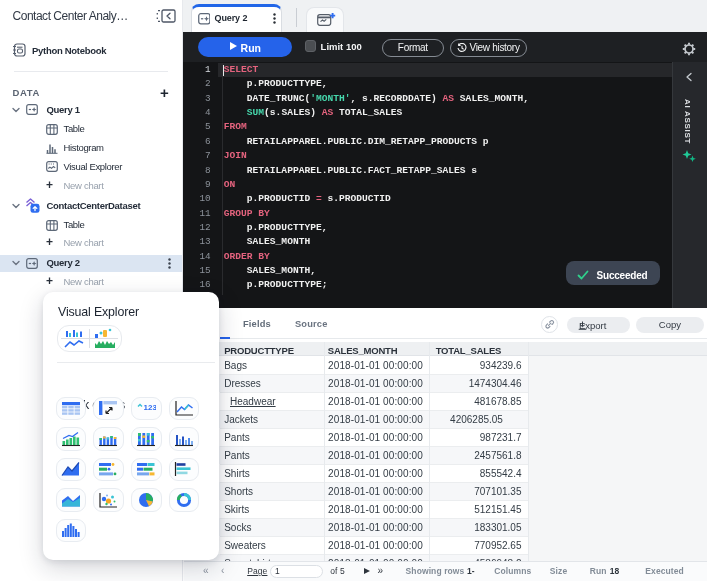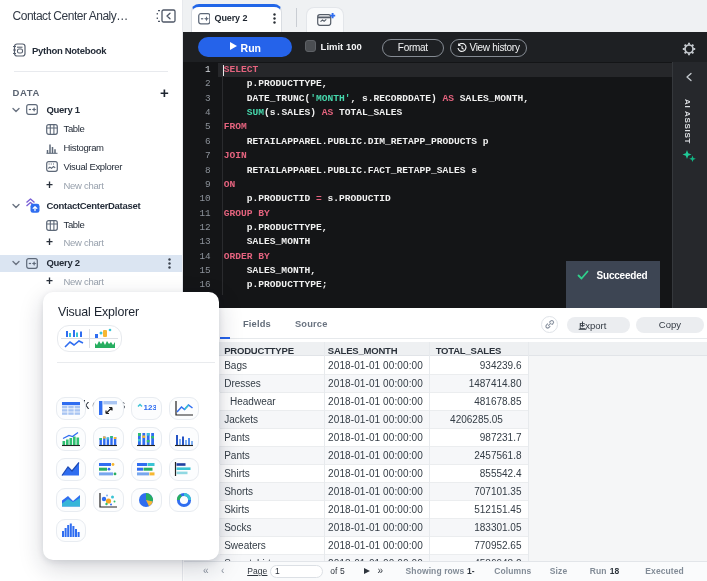--- a/index.html
+++ b/index.html
@@ -38,21 +38,21 @@
   .darkbtn { position:absolute; height:17.5px; border:1px solid #858b93; border-radius:9px; color:#f2f3f4; font-size:10px; font-weight:500; letter-spacing:-0.3px; text-align:center; line-height:15.5px; }
   #fmtbtn { left:381.6px; top:39px; width:62.4px; }
   #histbtn { left:450.4px; top:39px; width:76.3px; }
   #linehl { left:218px; top:63.1px; width:454px; height:14.35px; background:#26272a; }
   #cursor { left:223px; top:64.6px; width:1px; height:11.5px; background:#e8e8e8; }
   #gutter { left:183px; top:63.1px; width:27.6px; text-align:right; font-family:"Liberation Mono",monospace; font-size:9.3px; line-height:14.35px; color:#8d939b; white-space:pre; }
   #code { left:223.8px; top:63.1px; font-family:"Liberation Mono",monospace; font-size:9.6px; line-height:14.35px; color:#f0f0f0; font-weight:bold; white-space:pre; }
   #code .k { color:#e4637e; }
   #code .g { color:#46d7ac; }
   #gutter .hl { color:#d7dbe0; }
-  #succ { left:565.5px; top:261px; width:94px; height:47px; background:#3d4553; border-radius:0; }
+  #succ { left:565.5px; top:261px; width:94px; height:24px; background:#3d4553; border-radius:8px; }
   #succ .tick { position:absolute; left:11px; top:8px; }
   #succ .txt { position:absolute; left:31px; top:9px; color:#fff; font-size:10px; font-weight:bold; letter-spacing:-0.2px; }
   #aistrip { left:672px; top:62px; width:35px; height:246px; background:#26282c; border-left:1px solid #35383c; }
   
   #aitxt { left:683px; top:99px; writing-mode:vertical-rl; font-size:8px; font-weight:bold; letter-spacing:0.7px; color:#e2e5e8; }
 
   
   #bottom { left:184px; top:308px; width:523px; height:253px; background:#fff; }
   #fieldstab { left:242.9px; top:318.5px; font-size:9.3px; font-weight:bold; letter-spacing:0.2px; color:#626c79; }
   #sourcetab { left:294.9px; top:318.5px; font-size:9.3px; font-weight:bold; letter-spacing:0.2px; color:#6a7380; }
@@ -284,23 +284,23 @@
   <div class="th" style="left:327.8px;">SALES_MONTH</div>
   <div class="th" style="left:435.7px;">TOTAL_SALES</div>
   <div class="abs" style="left:528.5px; top:356.4px; width:178.5px; height:204.6px; background:#f5f6f7;"></div>
   <div id="tbody">
       <div class="td" style="left:224.2px; top:360.2px;">Bags</div>
       <div class="td" style="left:328.1px; top:360.2px; letter-spacing:0.1px;">2018-01-01 00:00:00</div>
       <div class="td" style="left:431.5px; top:360.2px; width:90px; text-align:right;">934239.6</div>
       <div class="zebra" style="top:374.34px;"></div>
       <div class="td" style="left:224.2px; top:378.14px;">Dresses</div>
       <div class="td" style="left:328.1px; top:378.14px; letter-spacing:0.1px;">2018-01-01 00:00:00</div>
-      <div class="td" style="left:431.5px; top:378.14px; width:90px; text-align:right;">1487414.80</div>
+      <div class="td" style="left:431.5px; top:378.14px; width:90px; text-align:right;">1474304.46</div>
       <div class="rline" style="top:374.34px;"></div>
-      <div class="td" style="left:230px; top:396.08px;">Headwear</div>
+      <div class="td" style="left:230px; top:396.08px;text-decoration:underline;">Headwear</div>
       <div class="td" style="left:328.1px; top:396.08px; letter-spacing:0.1px;">2018-01-01 00:00:00</div>
       <div class="td" style="left:431.5px; top:396.08px; width:90px; text-align:right;">481678.85</div>
       <div class="rline" style="top:392.28px;"></div>
       <div class="zebra" style="top:410.21999999999997px;"></div>
       <div class="td" style="left:224.2px; top:414.02px;">Jackets</div>
       <div class="td" style="left:328.1px; top:414.02px; letter-spacing:0.1px;">2018-01-01 00:00:00</div>
       <div class="td" style="left:431.5px; top:414.02px; width:90px; text-align:center;">4206285.05</div>
       <div class="rline" style="top:410.21999999999997px;"></div>
       <div class="td" style="left:224.2px; top:431.96px;">Pants</div>
       <div class="td" style="left:328.1px; top:431.96px; letter-spacing:0.1px;">2018-01-01 00:00:00</div>

